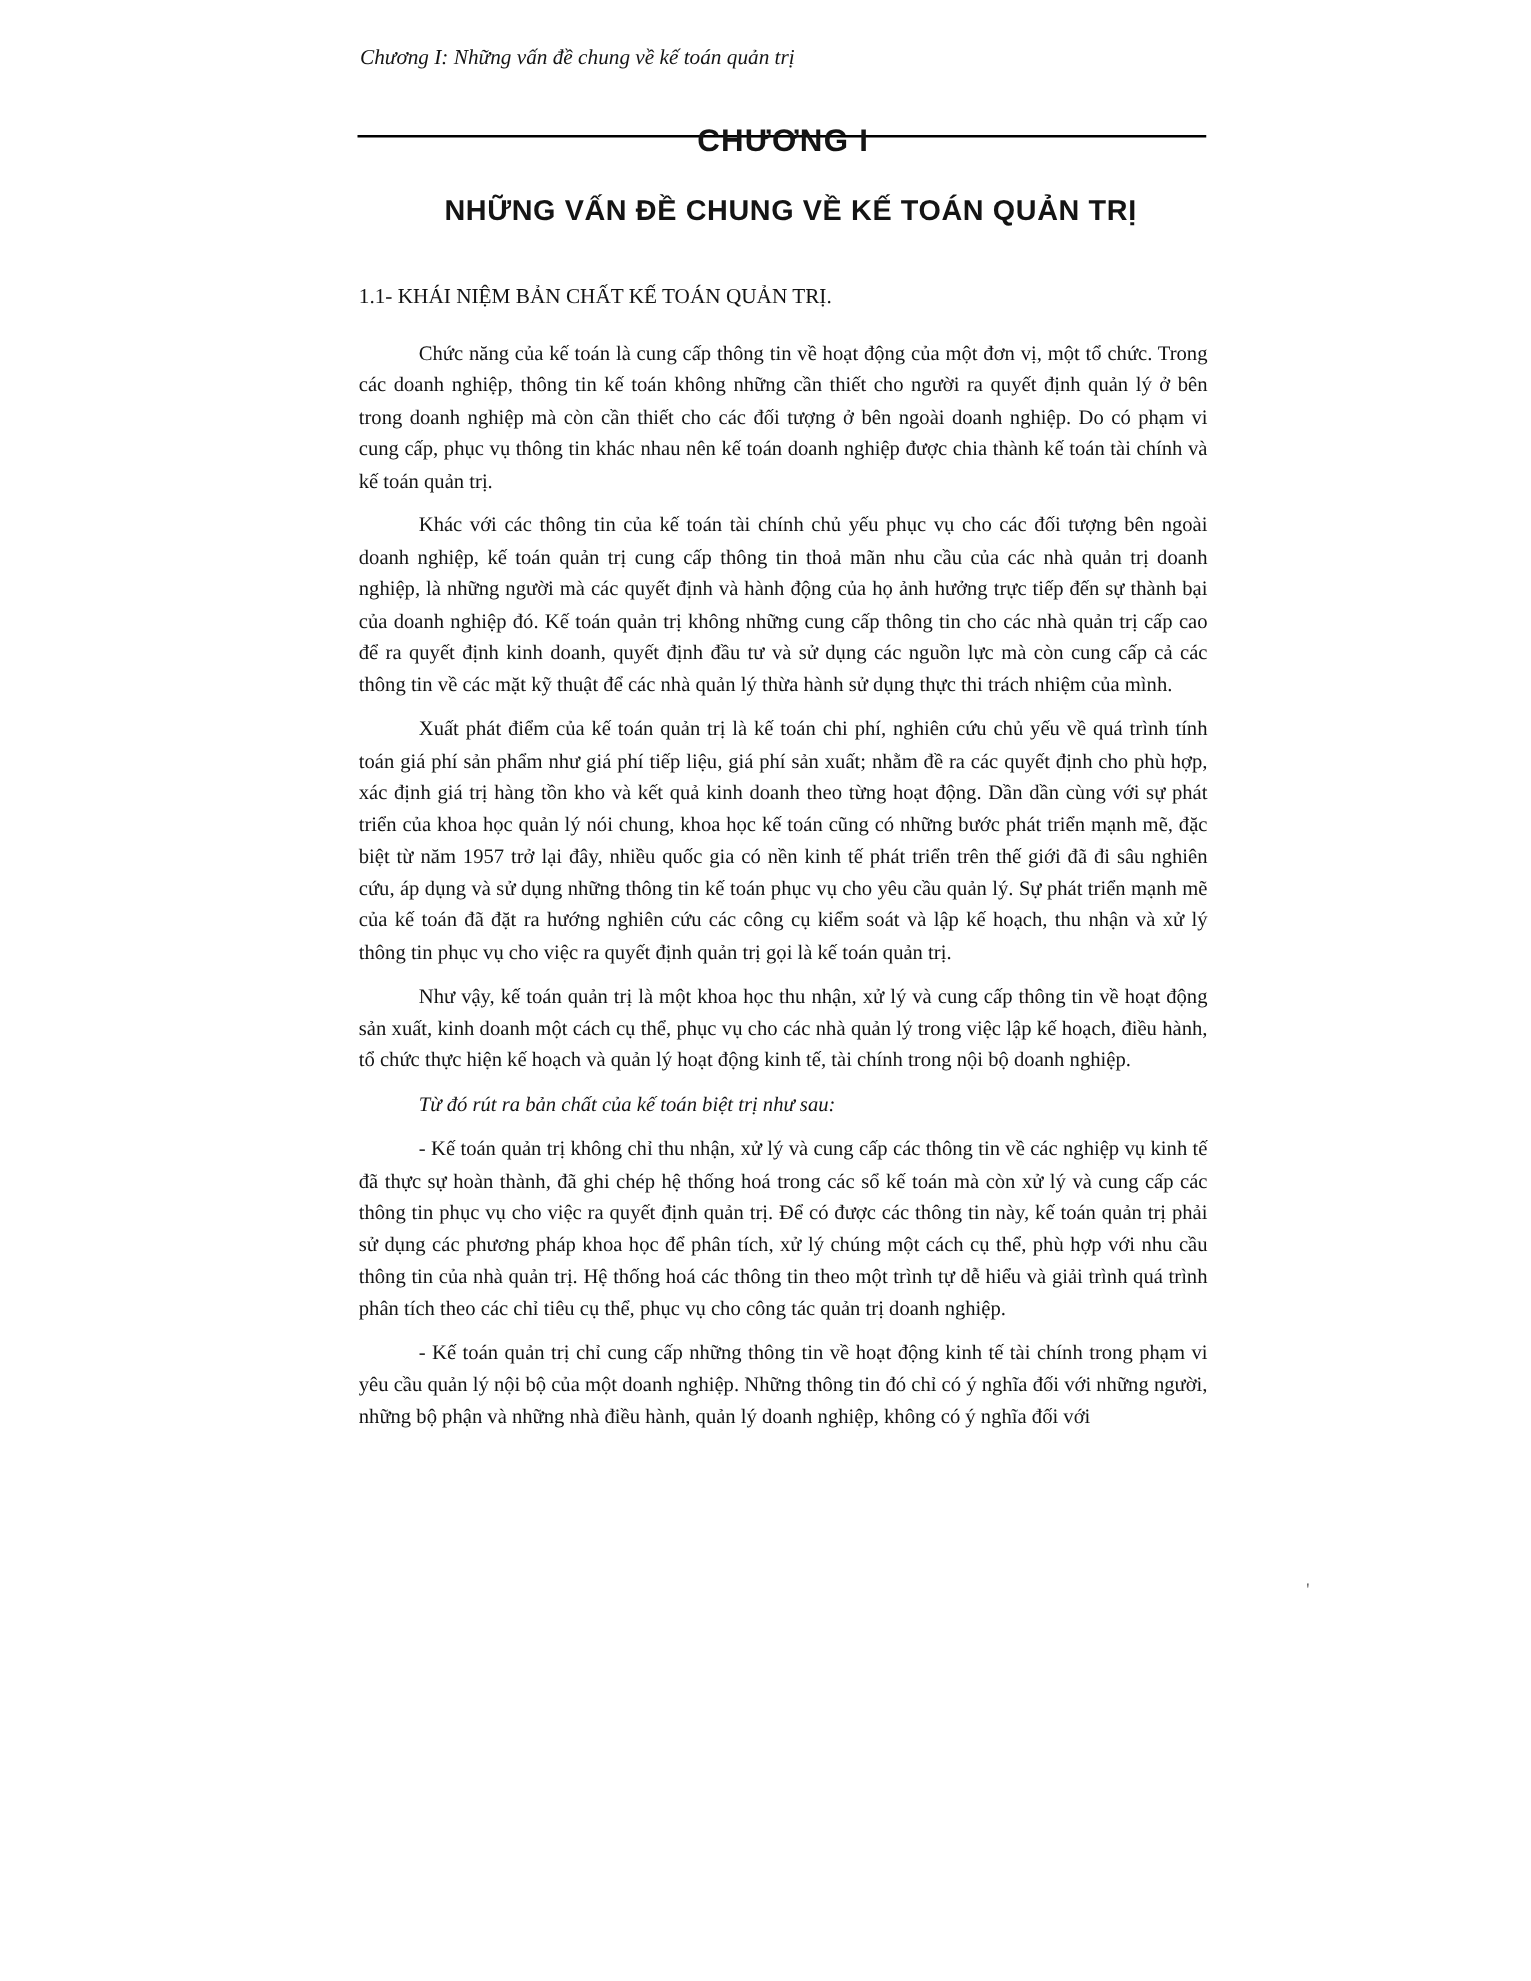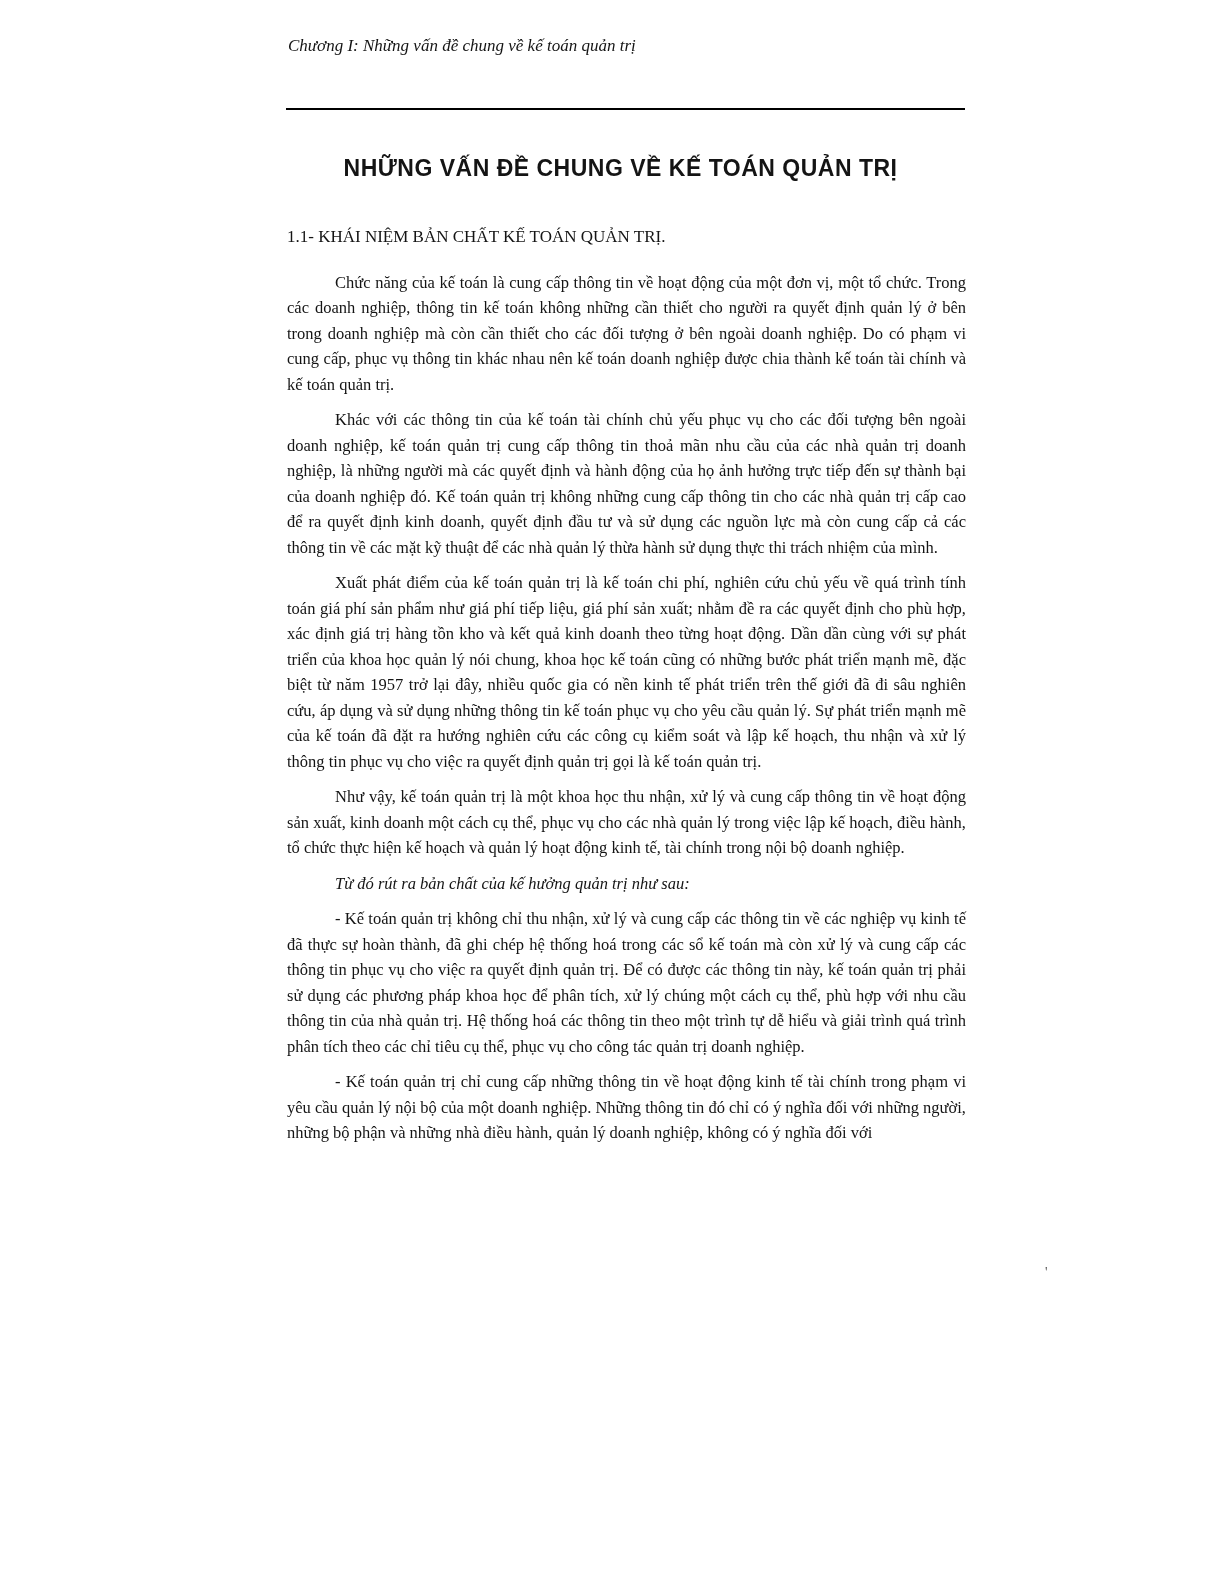--- a/index.html
+++ b/index.html
@@ -41,21 +41,21 @@
     width: 679px;
     text-align: center;
     font-family: "Liberation Sans", sans-serif;
     font-weight: bold;
     font-size: 25px;
     letter-spacing: 1px;
     line-height: 28px;
   }
   .chapter-title {
     position: absolute;
-    left: 281px;
+    left: 293px;
     top: 131px;
     width: 679px;
     text-align: center;
     font-family: "Liberation Sans", sans-serif;
     font-weight: bold;
     font-size: 23px;
     letter-spacing: 0.5px;
     line-height: 28px;
   }
   .content {
@@ -98,36 +98,37 @@
 </style>
 </head>
 <body>
 
 <div class="page">
 
   <div class="running-header">Chương I: Những vấn đề chung về kế toán quản trị</div>
 
   <div class="top-rule"></div>
 
+  <div class="chapter-label">CHƯƠNG I</div>
 
   <div class="chapter-title">NHỮNG VẤN ĐỀ CHUNG VỀ KẾ TOÁN QUẢN TRỊ</div>
 
   <div class="content">
 
     <div class="section-heading">1.1- KHÁI NIỆM BẢN CHẤT KẾ TOÁN QUẢN TRỊ.</div>
 
     <p>Chức năng của kế toán là cung cấp thông tin về hoạt động của một đơn vị, một tổ chức. Trong các doanh nghiệp, thông tin kế toán không những cần thiết cho người ra quyết định quản lý ở bên trong doanh nghiệp mà còn cần thiết cho các đối tượng ở bên ngoài doanh nghiệp. Do có phạm vi cung cấp, phục vụ thông tin khác nhau nên kế toán doanh nghiệp được chia thành kế toán tài chính và kế toán quản trị.</p>
 
     <p>Khác với các thông tin của kế toán tài chính chủ yếu phục vụ cho các đối tượng bên ngoài doanh nghiệp, kế toán quản trị cung cấp thông tin thoả mãn nhu cầu của các nhà quản trị doanh nghiệp, là những người mà các quyết định và hành động của họ ảnh hưởng trực tiếp đến sự thành bại của doanh nghiệp đó. Kế toán quản trị không những cung cấp thông tin cho các nhà quản trị cấp cao để ra quyết định kinh doanh, quyết định đầu tư và sử dụng các nguồn lực mà còn cung cấp cả các thông tin về các mặt kỹ thuật để các nhà quản lý thừa hành sử dụng thực thi trách nhiệm của mình.</p>
 
     <p>Xuất phát điểm của kế toán quản trị là kế toán chi phí, nghiên cứu chủ yếu về quá trình tính toán giá phí sản phẩm như giá phí tiếp liệu, giá phí sản xuất; nhằm đề ra các quyết định cho phù hợp, xác định giá trị hàng tồn kho và kết quả kinh doanh theo từng hoạt động. Dần dần cùng với sự phát triển của khoa học quản lý nói chung, khoa học kế toán cũng có những bước phát triển mạnh mẽ, đặc biệt từ năm 1957 trở lại đây, nhiều quốc gia có nền kinh tế phát triển trên thế giới đã đi sâu nghiên cứu, áp dụng và sử dụng những thông tin kế toán phục vụ cho yêu cầu quản lý. Sự phát triển mạnh mẽ của kế toán đã đặt ra hướng nghiên cứu các công cụ kiểm soát và lập kế hoạch, thu nhận và xử lý thông tin phục vụ cho việc ra quyết định quản trị gọi là kế toán quản trị.</p>
 
     <p>Như vậy, kế toán quản trị là một khoa học thu nhận, xử lý và cung cấp thông tin về hoạt động sản xuất, kinh doanh một cách cụ thể, phục vụ cho các nhà quản lý trong việc lập kế hoạch, điều hành, tổ chức thực hiện kế hoạch và quản lý hoạt động kinh tế, tài chính trong nội bộ doanh nghiệp.</p>
 
-    <p class="lead-in">Từ đó rút ra bản chất của kế hưởng quản trị như sau:</p>
+    <p class="lead-in">Từ đó rút ra bản chất của kế toán biệt trị như sau:</p>
 
     <p>- Kế toán quản trị không chỉ thu nhận, xử lý và cung cấp các thông tin về các nghiệp vụ kinh tế đã thực sự hoàn thành, đã ghi chép hệ thống hoá trong các sổ kế toán mà còn xử lý và cung cấp các thông tin phục vụ cho việc ra quyết định quản trị. Để có được các thông tin này, kế toán quản trị phải sử dụng các phương pháp khoa học để phân tích, xử lý chúng một cách cụ thể, phù hợp với nhu cầu thông tin của nhà quản trị. Hệ thống hoá các thông tin theo một trình tự dễ hiểu và giải trình quá trình phân tích theo các chỉ tiêu cụ thể, phục vụ cho công tác quản trị doanh nghiệp.</p>
 
     <p>- Kế toán quản trị  chỉ cung cấp những thông tin về hoạt động kinh tế tài chính trong phạm vi yêu cầu quản lý nội bộ của một doanh nghiệp. Những thông tin đó chỉ có ý nghĩa đối với những người, những bộ phận và những nhà điều hành, quản lý doanh nghiệp, không có ý nghĩa đối với</p>
 
   </div>
 
   <div class="stray-mark">'</div>
 
   <div class="bottom-rule"></div>

